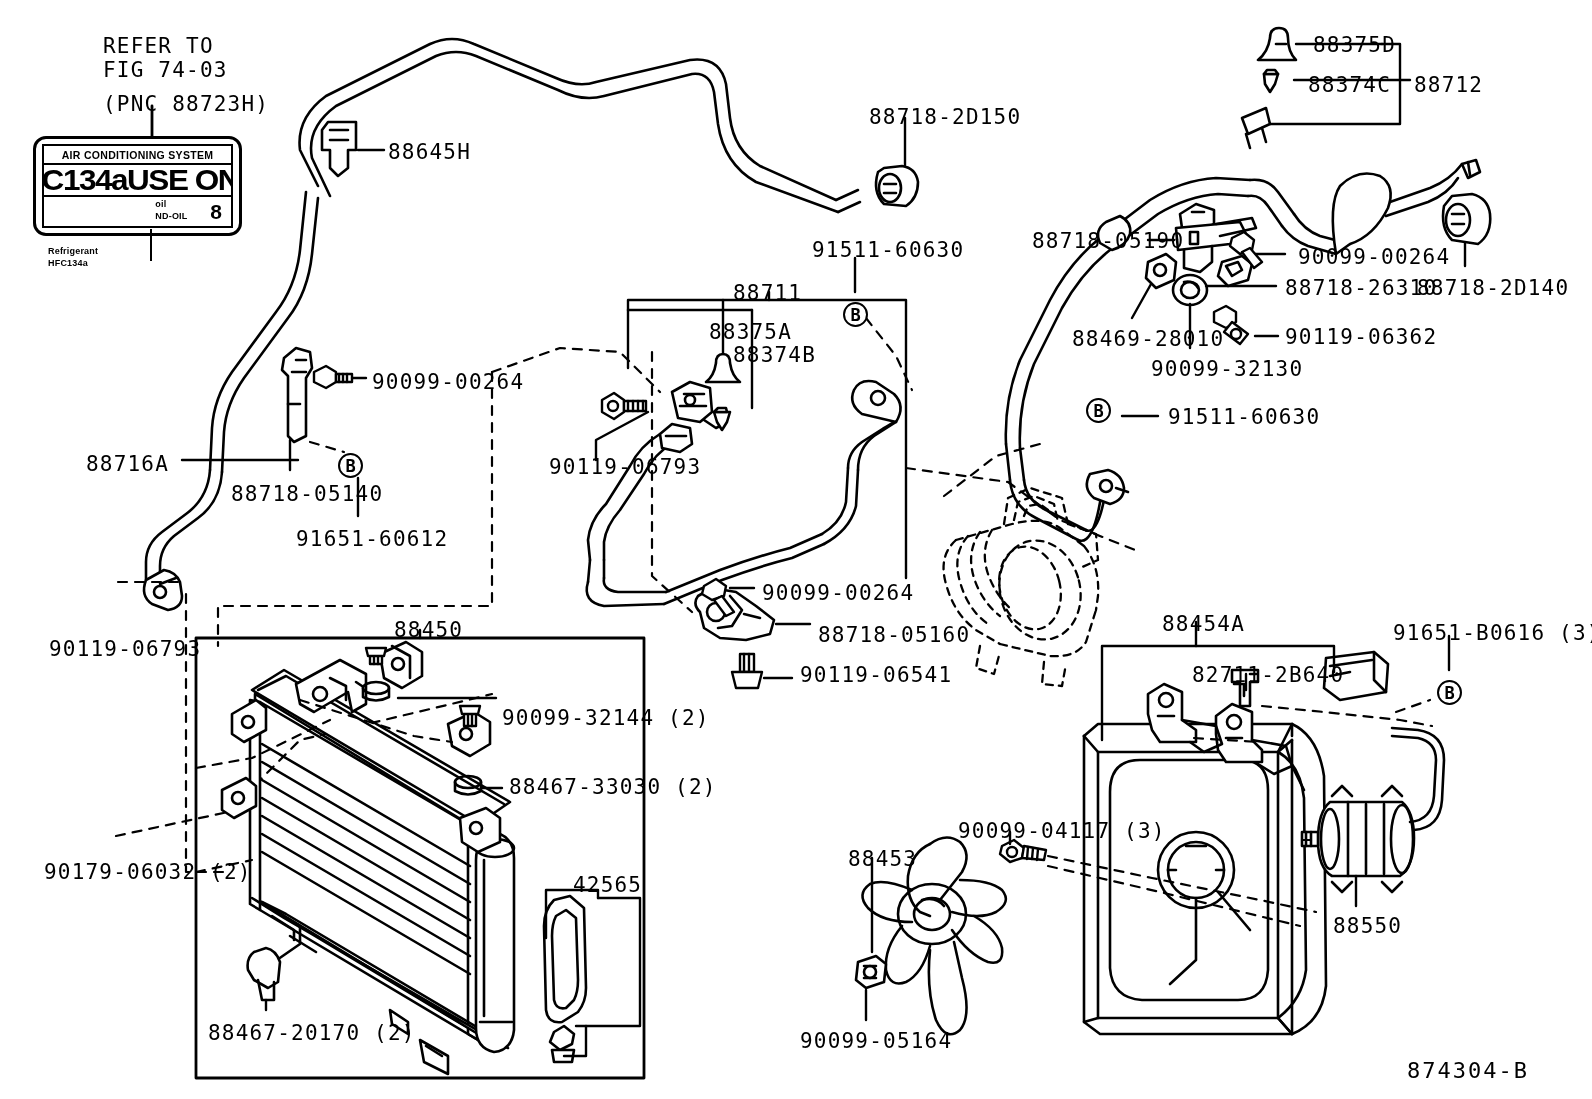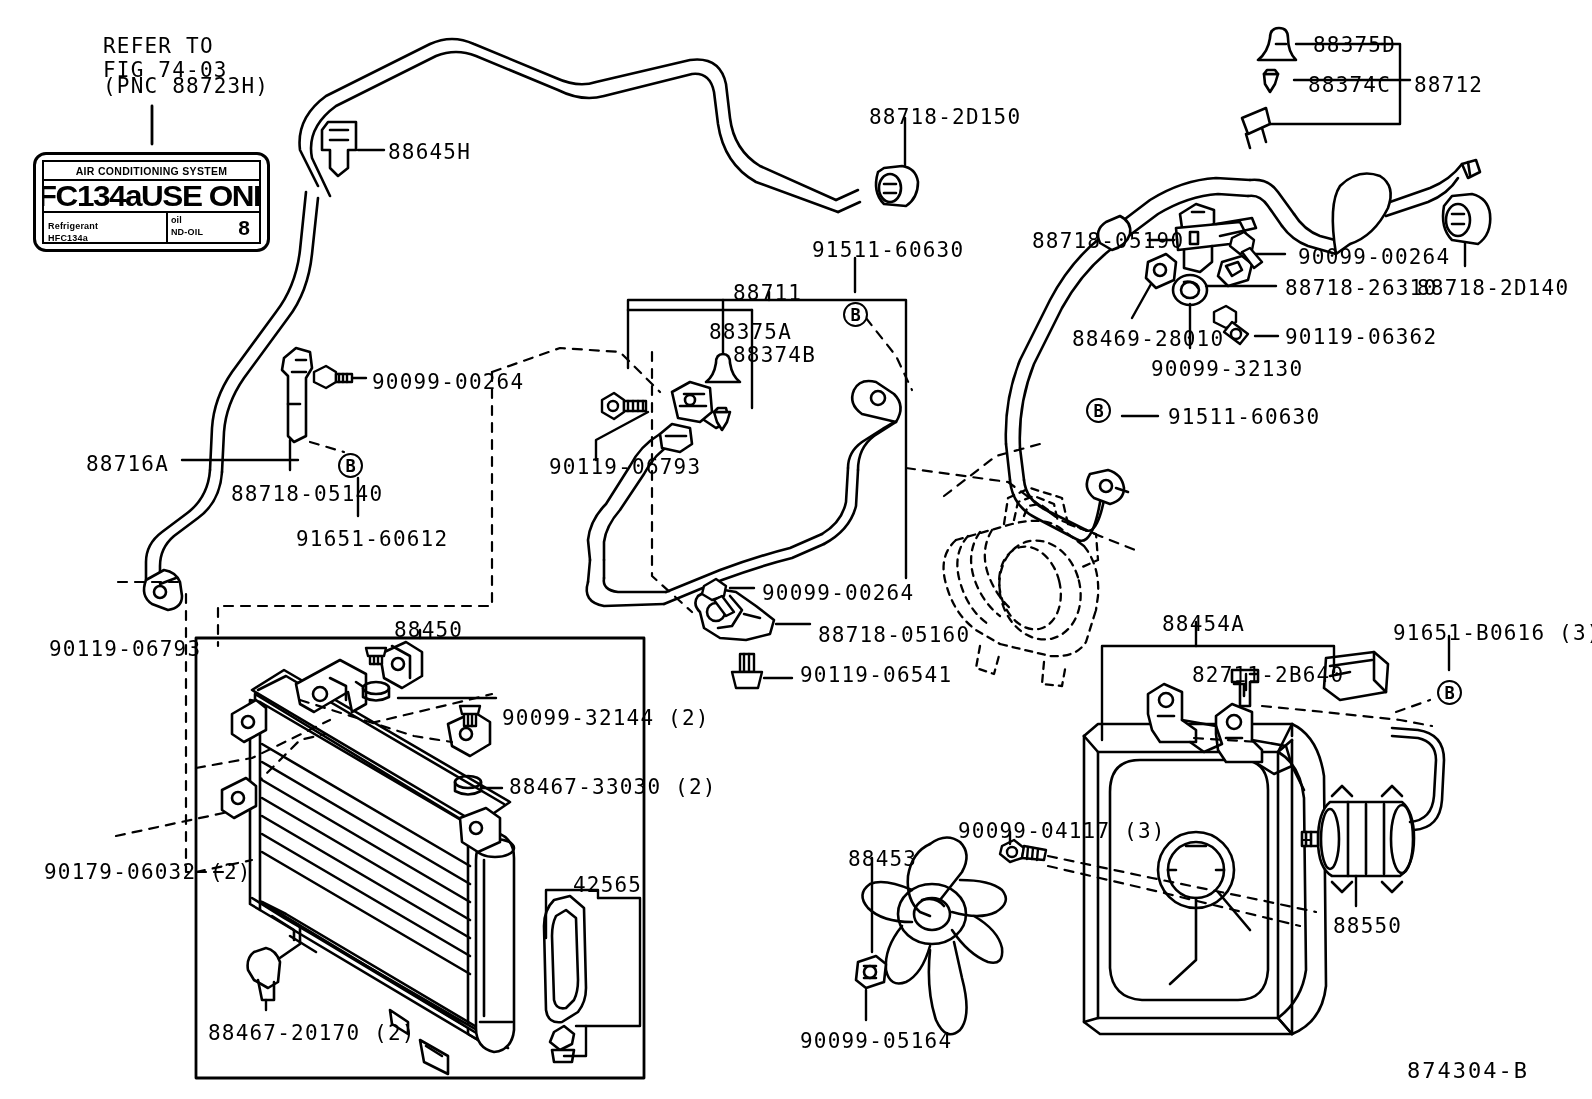--- a/index.html
+++ b/index.html
@@ -3,33 +3,33 @@
 <meta charset="utf-8">
 <style>
   html,body{margin:0;padding:0;background:#ffffff;}
   #page{position:relative;width:1592px;height:1099px;background:#fff;
         font-family:"DejaVu Sans Mono","Liberation Mono",monospace;color:#000;overflow:hidden;}
   svg{position:absolute;left:0;top:0;width:1592px;height:1099px;}
   .lbl{position:absolute;white-space:nowrap;font-size:21px;letter-spacing:1.2px;
        font-family:"DejaVu Sans Mono","Liberation Mono",monospace;color:#000;}
   .diagcode{position:absolute;font-size:22px;letter-spacing:2px;}
   
-  #rlabel{position:absolute;left:33px;top:152px;width:237px;height:100px;
+  #rlabel{position:absolute;left:33px;top:136px;width:209px;height:100px;
           border:3px solid #000;border-radius:13px;background:#fff;box-sizing:border-box;}
   #rlabel .inner{position:absolute;left:6px;top:5px;right:6px;bottom:5px;
           border:2px solid #000;box-sizing:border-box;display:flex;flex-direction:column;}
   #rlabel .r1{height:17px;border-bottom:2px solid #000;display:flex;align-items:center;
           justify-content:center;font-family:"Liberation Sans",sans-serif;font-weight:bold;
           font-size:10.5px;letter-spacing:.3px;}
   #rlabel .r2{flex:1;display:flex;align-items:center;justify-content:center;
           border-bottom:2px solid #000;overflow:hidden;}
   #rlabel .r2 span{font-family:"Liberation Sans",sans-serif;font-weight:bold;font-size:30px;
           letter-spacing:-1.4px;transform:scaleX(1.05);white-space:nowrap;}
   #rlabel .r3{height:29px;display:flex;}
-  #rlabel .c1{flex:1.25;border-right:2px solid #000;padding:7px 4px;box-sizing:border-box;}
+  #rlabel .c1{flex:1.25;border-right:2px solid #000;padding:16px 4px;box-sizing:border-box;margin-top:32px;}
   #rlabel .c2{flex:1;display:flex;align-items:stretch;}
   #rlabel .c2 .txt{flex:1;padding:1px 3px;box-sizing:border-box;}
   #rlabel .c2 .num{width:30px;display:flex;align-items:center;justify-content:center;
           font-family:"Liberation Sans",sans-serif;font-weight:bold;font-size:21px;}
   #rlabel .k{font-family:"Liberation Sans",sans-serif;font-weight:bold;font-size:9px;
           line-height:12px;letter-spacing:.2px;}
   .bmark{position:absolute;width:25px;height:25px;border:2.5px solid #000;border-radius:50%;
          box-sizing:border-box;display:flex;align-items:center;justify-content:center;
          font-size:17px;font-weight:bold;font-family:"DejaVu Sans Mono",monospace;background:#fff;}
 </style>
@@ -559,21 +559,21 @@
             <div class="k">ND-OIL</div>
           </div>
           <div class="num">8</div>
         </div>
       </div>
     </div>
   </div>
 
   <div class="lbl" style="left:103px;top:34px;">REFER TO</div>
   <div class="lbl" style="left:103px;top:58px;">FIG 74-03</div>
-  <div class="lbl" style="left:103px;top:74px;">(PNC 88723H)</div>
+  <div class="lbl" style="left:103px;top:92px;">(PNC 88723H)</div>
 
   <div class="lbl" style="left:388px;top:140px;">88645H</div>
   <div class="lbl" style="left:845px;top:105px;margin-left:24px;">88718-2D150</div>
   <div class="lbl" style="left:1313px;top:33px;">88375D</div>
   <div class="lbl" style="left:1308px;top:73px;">88374C</div>
   <div class="lbl" style="left:1414px;top:73px;">88712</div>
   <div class="lbl" style="left:812px;top:238px;">91511-60630</div>
   <div class="lbl" style="left:733px;top:281px;">88711</div>
   <div class="lbl" style="left:709px;top:320px;">88375A</div>
   <div class="lbl" style="left:733px;top:343px;">88374B</div>

